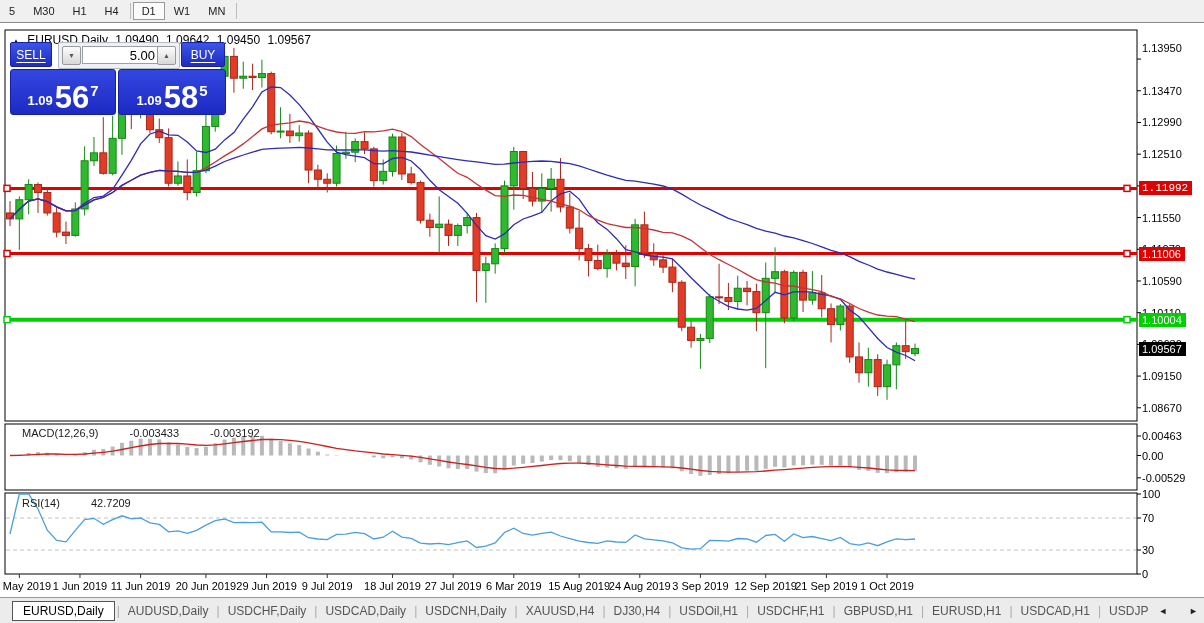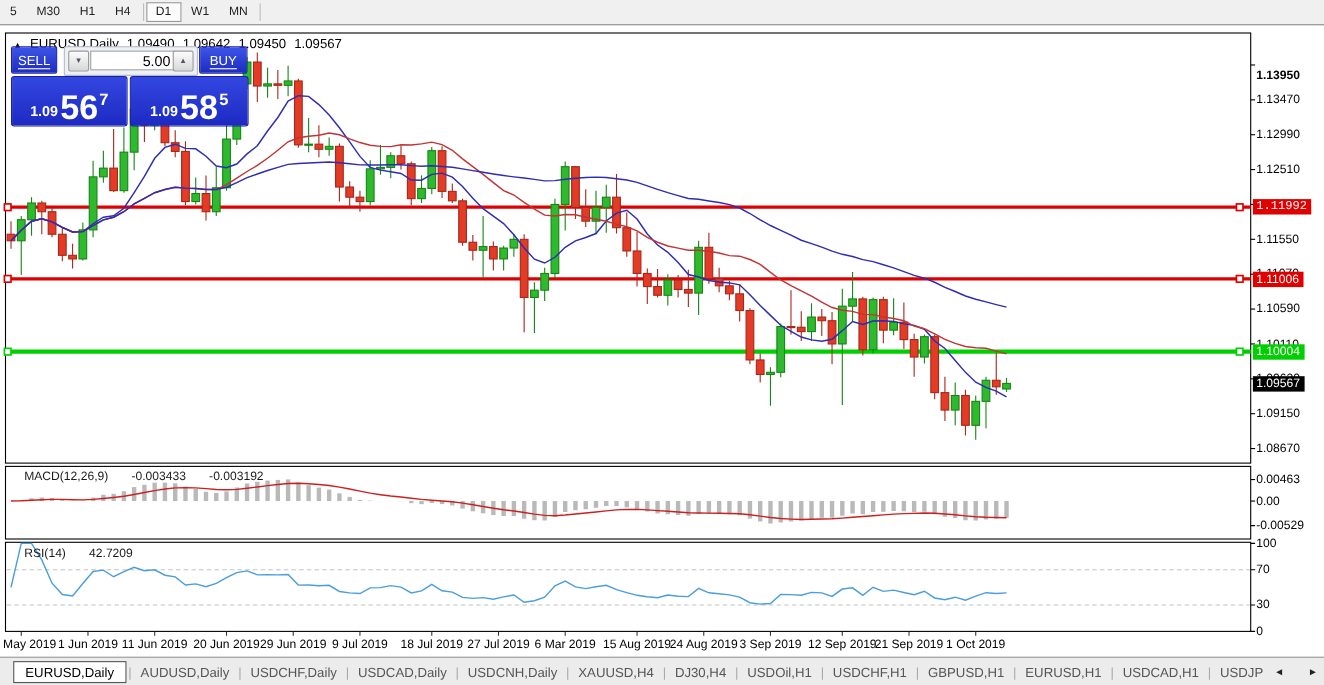--- a/index.html
+++ b/index.html
@@ -15,21 +15,21 @@
   #chart-title{position:absolute;left:12px;top:33px;font-size:12px;color:#000;z-index:30;}
   #chart-title .tri{font-size:8px;margin-right:4px;}
   #chart-title span{margin-right:4px;}
   
   #plot{position:absolute;left:0;top:0;z-index:10;}
   .axlab{position:absolute;left:1142px;font-size:11px;color:#000;z-index:20;white-space:nowrap;}
   .linelab{position:absolute;left:1139px;font-size:11px;color:#fff;padding:1px 4px 1px 3px;
            z-index:25;white-space:nowrap;line-height:12px;}
   .datelab{position:absolute;top:580px;width:90px;text-align:center;font-size:11px;color:#000;z-index:20;}
   .indlab{position:absolute;font-size:11px;color:#1a1a1a;z-index:20;white-space:nowrap;}
-  .indlab b{font-weight:normal;margin-right:6px;padding-left:12px;}
+  .indlab b{font-weight:normal;margin-right:16px;padding-left:12px;}
   
   #trade-panel{position:absolute;left:10px;top:42px;width:182px;height:68px;z-index:40;}
   .blue-btn{position:absolute;top:0;height:23px;border:1px solid #1822a8;border-radius:2px;
             background:linear-gradient(#3c55e8,#1e2cc0);color:#fff;font-size:12px;
             display:flex;align-items:center;justify-content:center;}
   .blue-btn u{text-decoration:underline;text-underline-offset:3px;}
   #vol-frame{position:absolute;left:48px;top:0;width:120px;height:25px;background:#eef0f3;
              border:1px solid #b5bcc4;border-radius:2px;}
   .spin-btn{position:absolute;top:3px;width:17px;height:17px;background:linear-gradient(#fcfcfc,#d8d8d8);
             border:1px solid #9a9a9a;border-radius:2px;font-size:7px;color:#556;
@@ -473,21 +473,21 @@
     <b>MACD(12,26,9)</b>
     <b>-0.003433</b>
     <b>-0.003192</b>
   </div>
   <div class="indlab" style="left:10px;top:497px">
     <b>RSI(14)</b>
     <b>42.7209</b>
   </div>
 
   <div id="labels">
-      <div class="axlab" style="top: 63px; font-weight: bold;">1.13950</div>
+      <div class="axlab" style="top: 42px;">1.13950</div>
       <div class="axlab" style="top: 84.7635px;">1.13470</div>
       <div class="axlab" style="top: 116.466px;">1.12990</div>
       <div class="axlab" style="top: 148.169px;">1.12510</div>
       <div class="axlab" style="top: 179.872px;">1.12030</div>
       <div class="axlab" style="top: 211.574px;">1.11550</div>
       <div class="axlab" style="top: 243.277px;">1.11070</div>
       <div class="axlab" style="top: 274.98px;">1.10590</div>
       <div class="axlab" style="top: 306.682px;">1.10110</div>
       <div class="axlab" style="top: 338.385px;">1.09630</div>
       <div class="axlab" style="top: 370.088px;">1.09150</div>

